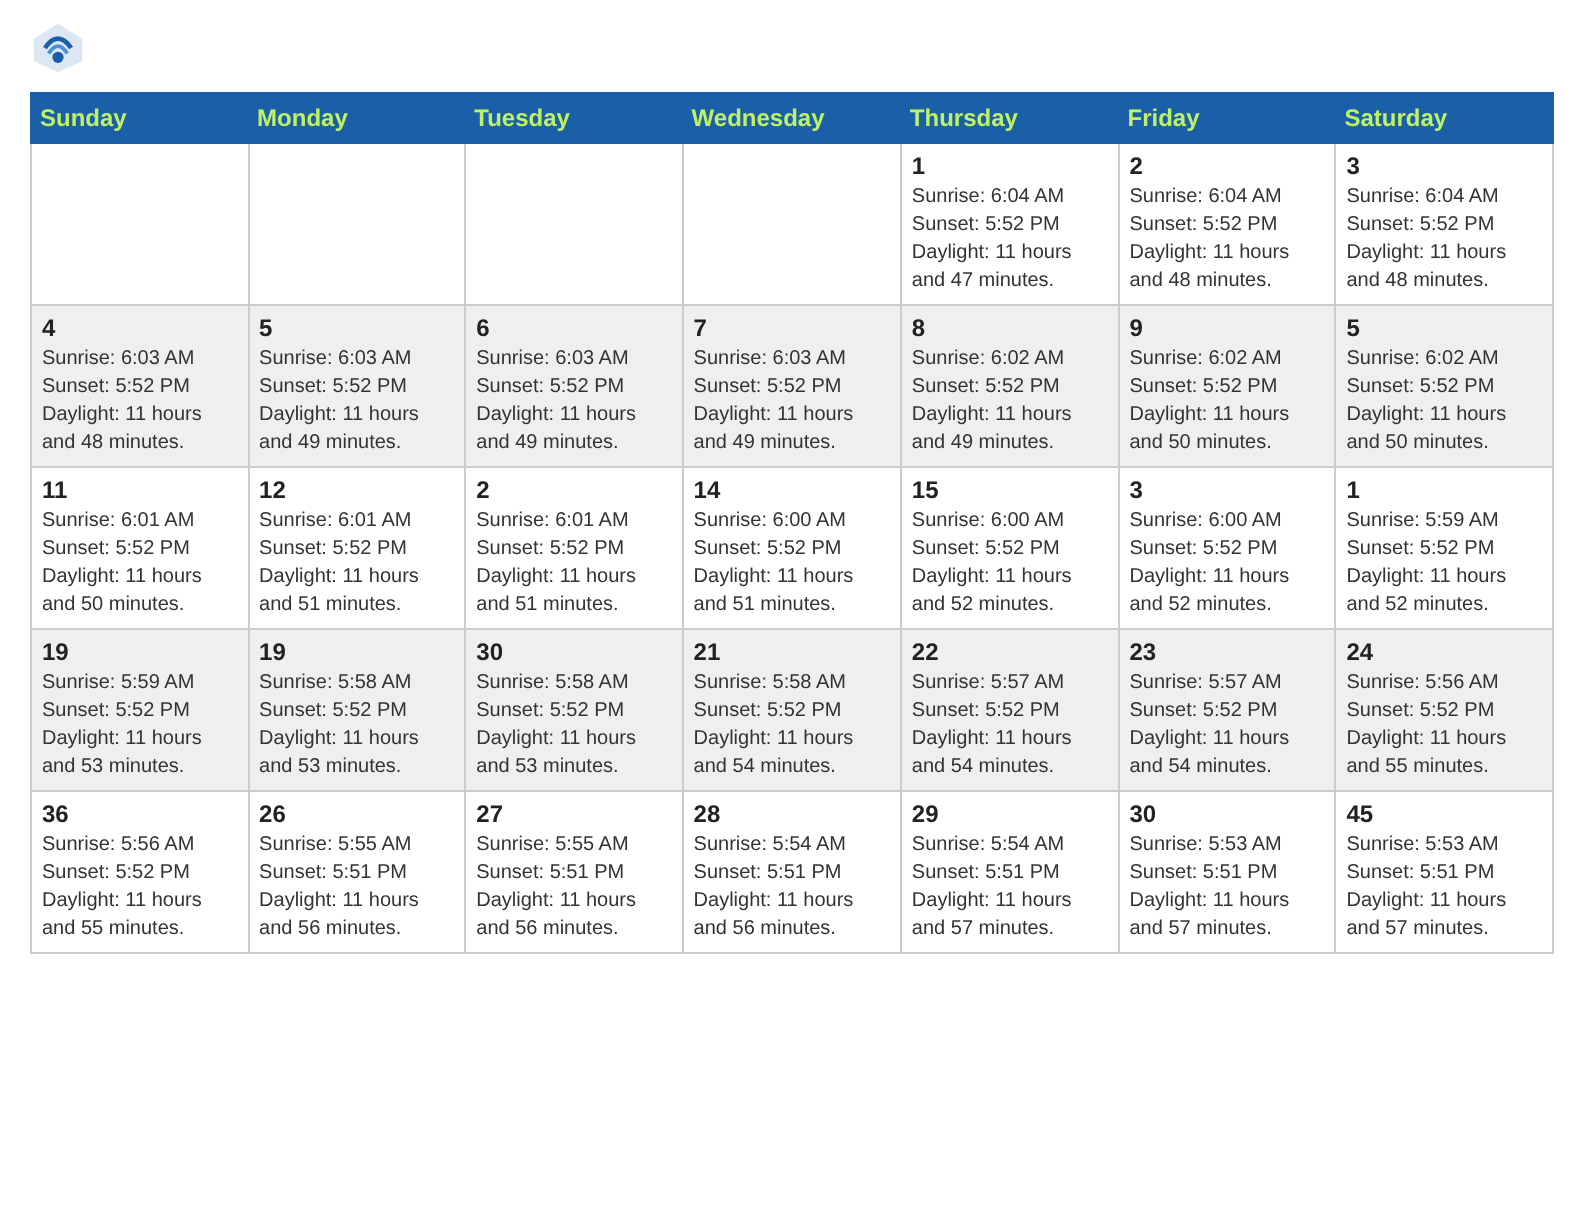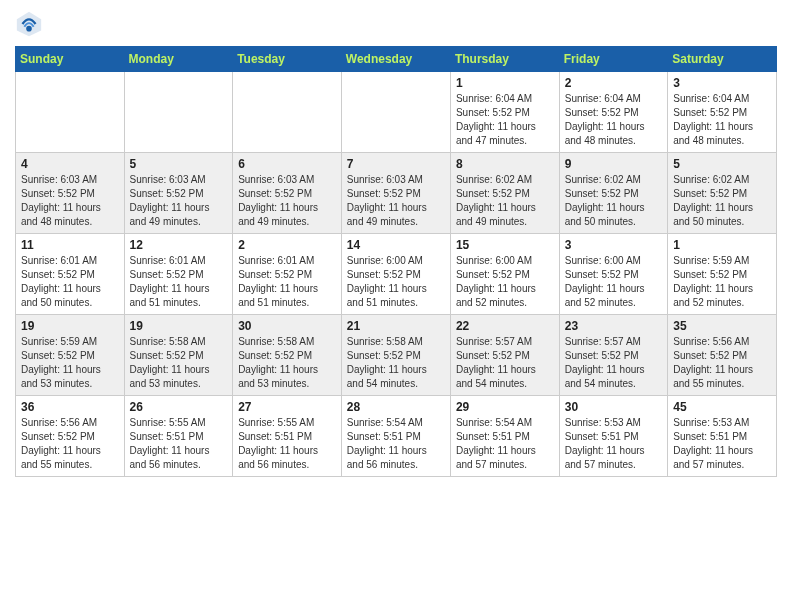--- a/index.html
+++ b/index.html
@@ -310,21 +310,21 @@
 and 54 minutes.</div>
           </td>
           <td>
             <span class="day-number">23</span>
             <div class="day-info" style="white-space: pre-line;">Sunrise: 5:57 AM
 Sunset: 5:52 PM
 Daylight: 11 hours
 and 54 minutes.</div>
           </td>
           <td>
-            <span class="day-number">35</span>
+            <span class="day-number">24</span>
             <div class="day-info" style="white-space: pre-line;">Sunrise: 5:56 AM
 Sunset: 5:52 PM
 Daylight: 11 hours
 and 55 minutes.</div>
           </td>
         </tr>
         <tr>
           <td>
             <span class="day-number">36</span>
             <div class="day-info" style="white-space: pre-line;">Sunrise: 5:56 AM

